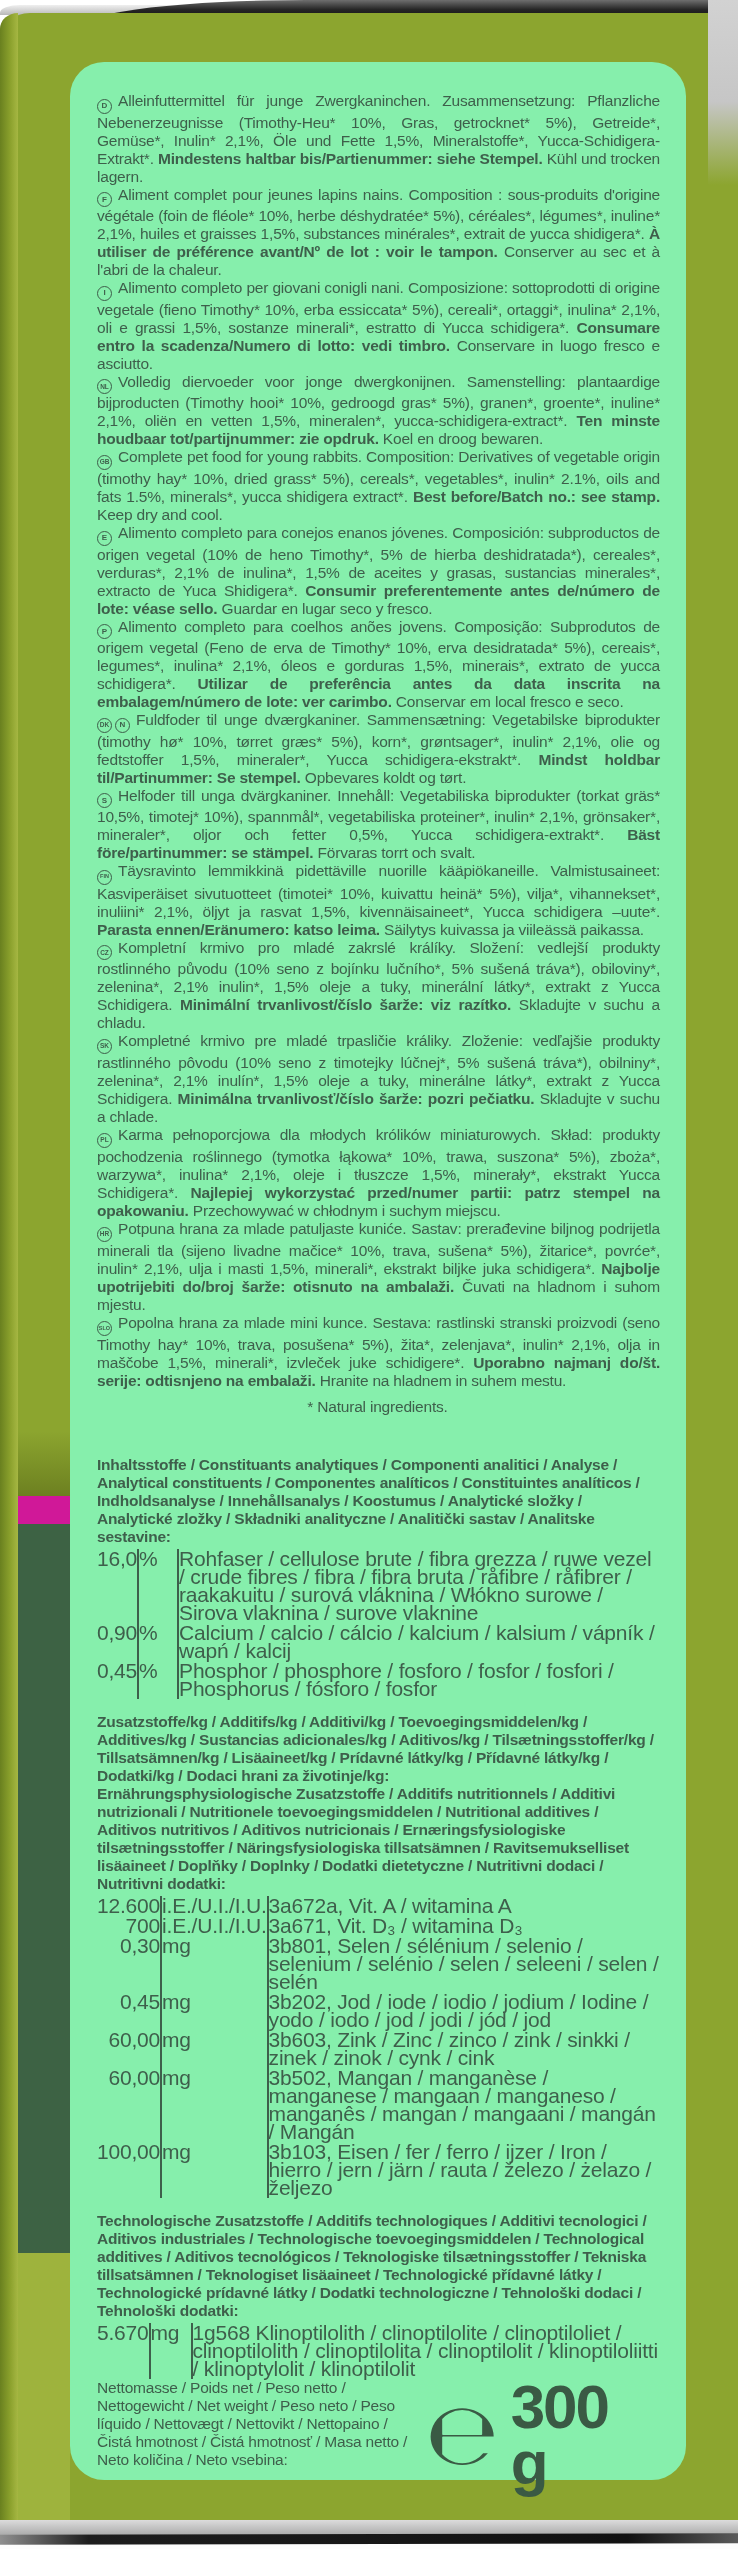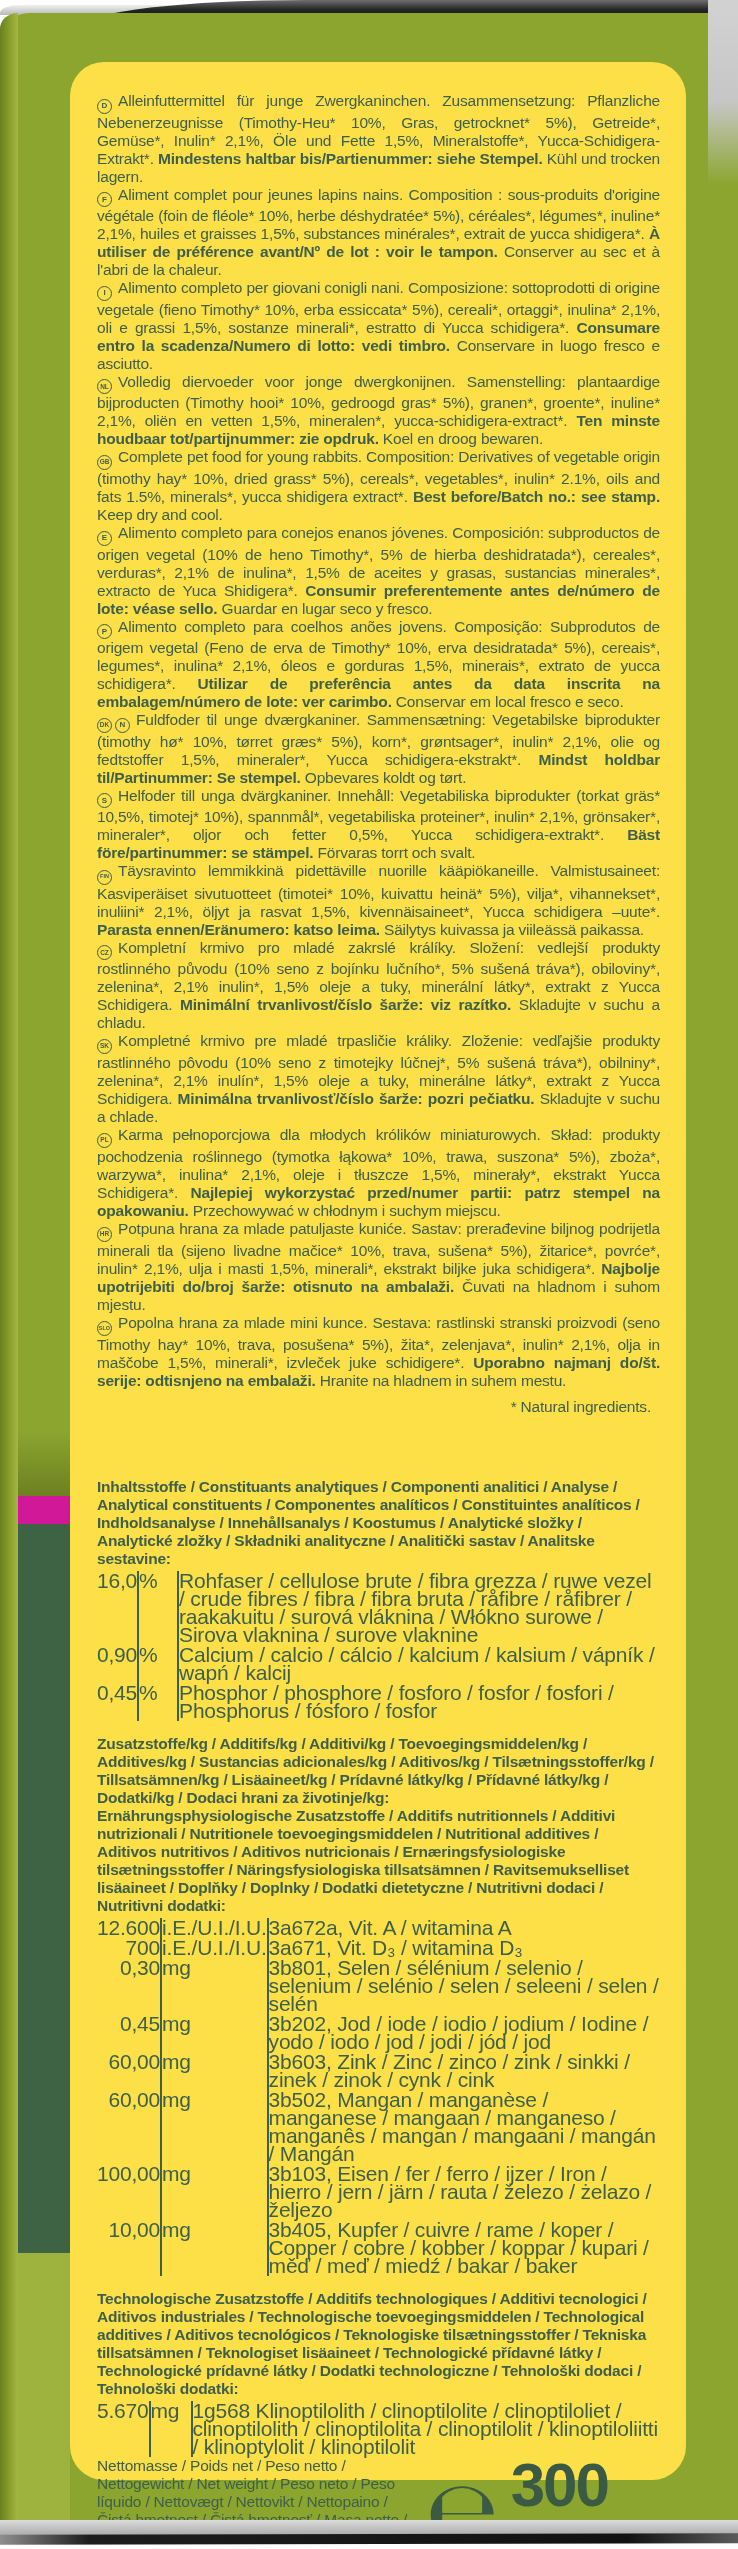--- a/index.html
+++ b/index.html
@@ -30,39 +30,39 @@
   .side-col .seg-olive { position:absolute; left:0; top:2240px; width:100%; height:268px; background:#9EB33D; }
   .bottom-white { position:absolute; left:0; bottom:0; width:738px; height:29px; background:#fdfdfd; }
   .bottom-silver { position:absolute; left:0; bottom:14px; width:738px; height:15px;
     background:linear-gradient(180deg,#dcdcdc,#ababab); }
   .bottom-dark { position:absolute; left:0; bottom:5px; width:738px; height:10px;
     background:linear-gradient(90deg,#8f8f8f 0%,#1d1d1d 12%,#111 85%,#5a5a5a 100%);
     transform:skewY(-0.12deg); }
   
   .card {
     position:absolute; left:70px; top:62px; width:616px; height:2418px;
-    background:#fde047; border-radius:34px; box-sizing:border-box;
+    background:#86efac; border-radius:34px; box-sizing:border-box;
     padding:30px 26px 26px 27px;
     display:flex; flex-direction:column;
     font-size:15.5px; line-height:18px; letter-spacing:-0.2px;
   }
   .lang-para { margin:0; text-align:justify; }
   .lang-para b { font-weight:700; }
   .lang-code {
     display:inline-flex; align-items:center; justify-content:center;
     width:15px; height:15px; border:1.5px solid #3E5F4B; border-radius:50%;
     font-size:8px; font-weight:700; letter-spacing:0; line-height:1;
     vertical-align:-2px; margin-right:3px; box-sizing:border-box; overflow:hidden;
   }
   .lang-code.small { font-size:5.5px; }
   .lang-code.med { font-size:6.5px; }
   .codes { white-space:nowrap; margin-right:3px; }
-  .natural-note { margin:8px 9px 0 0; text-align:right; }
+  .natural-note { margin:8px 2px 0 0; text-align:center; }
   .section-heading { font-weight:700; margin:0; text-align:left; }
-  .gap-lg { margin-top:62px; }
+  .gap-lg { margin-top:40px; }
   .gap-md { margin-top:14px; }
   table.val-table { border-collapse:collapse; margin:3px 0 0 0; width:100%;
     font-size:21px; line-height:18px; letter-spacing:-0.2px; }
   table.val-table td { padding:1px 0 1px 0; vertical-align:top; }
   td.val { text-align:right; padding-right:7px; border-right:2px solid #3E5F4B; white-space:nowrap; }
   td.unit { padding-left:9px; padding-right:7px; border-right:2px solid #3E5F4B; white-space:nowrap; }
   td.lbl { padding-left:11px;margin-top:24px; }
   table.t-analytical td.val { width:40px; }
   table.t-analytical td.unit { width:38px; }
   table.t-nutritional td.val { width:62px; }
@@ -192,25 +192,20 @@
             <td class="unit">mg</td>
             <td class="lbl">3b502, Mangan / manganèse / manganese / mangaan / manganeso / manganês / mangan / mangaani / mangán / Mangán</td>
           </tr>
 
           <tr>
             <td class="val">100,00</td>
             <td class="unit">mg</td>
             <td class="lbl">3b103, Eisen / fer / ferro / ijzer / Iron / hierro / jern / järn / rauta / železo / żelazo / željezo</td>
           </tr>
 
-          <tr>
-            <td class="val">10,00</td>
-            <td class="unit">mg</td>
-            <td class="lbl">3b405, Kupfer / cuivre / rame / koper / Copper / cobre / kobber / koppar / kupari / měď / meď / miedź / bakar / baker</td>
-          </tr>
         </tbody>
     </table>
 
     <p class="section-heading gap-md">Technologische Zusatzstoffe / Additifs technologiques / Additivi tecnologici / Aditivos industriales / Technologische toevoegingsmiddelen / Technological additives / Aditivos tecnológicos / Teknologiske tilsætningsstoffer / Tekniska tillsatsämnen / Teknologiset lisäaineet / Technologické přídavné látky / Technologické prídavné látky / Dodatki technologiczne / Tehnološki dodaci / Tehnološki dodatki:</p>
     <table class="val-table t-technological">
       <tbody>
 
           <tr>
             <td class="val">5.670</td>
             <td class="unit">mg</td>

